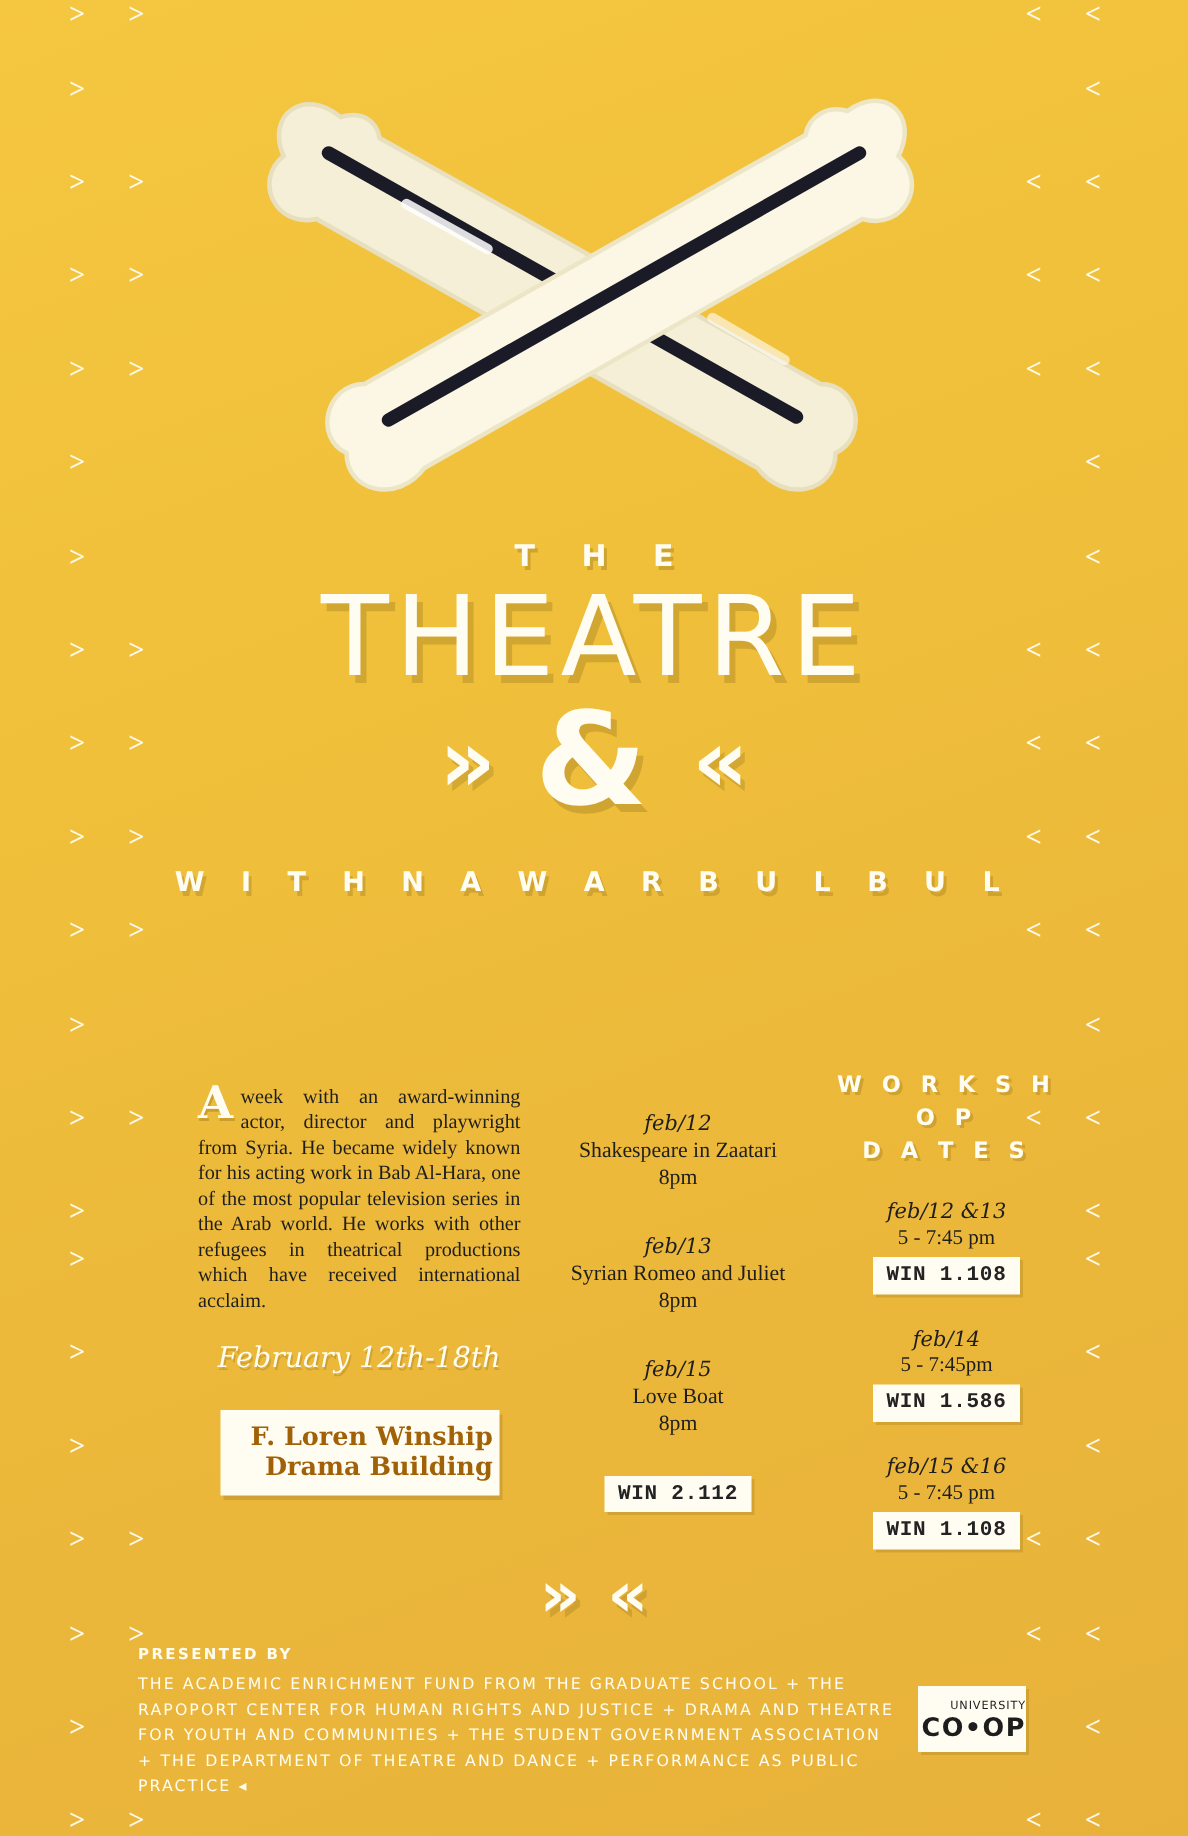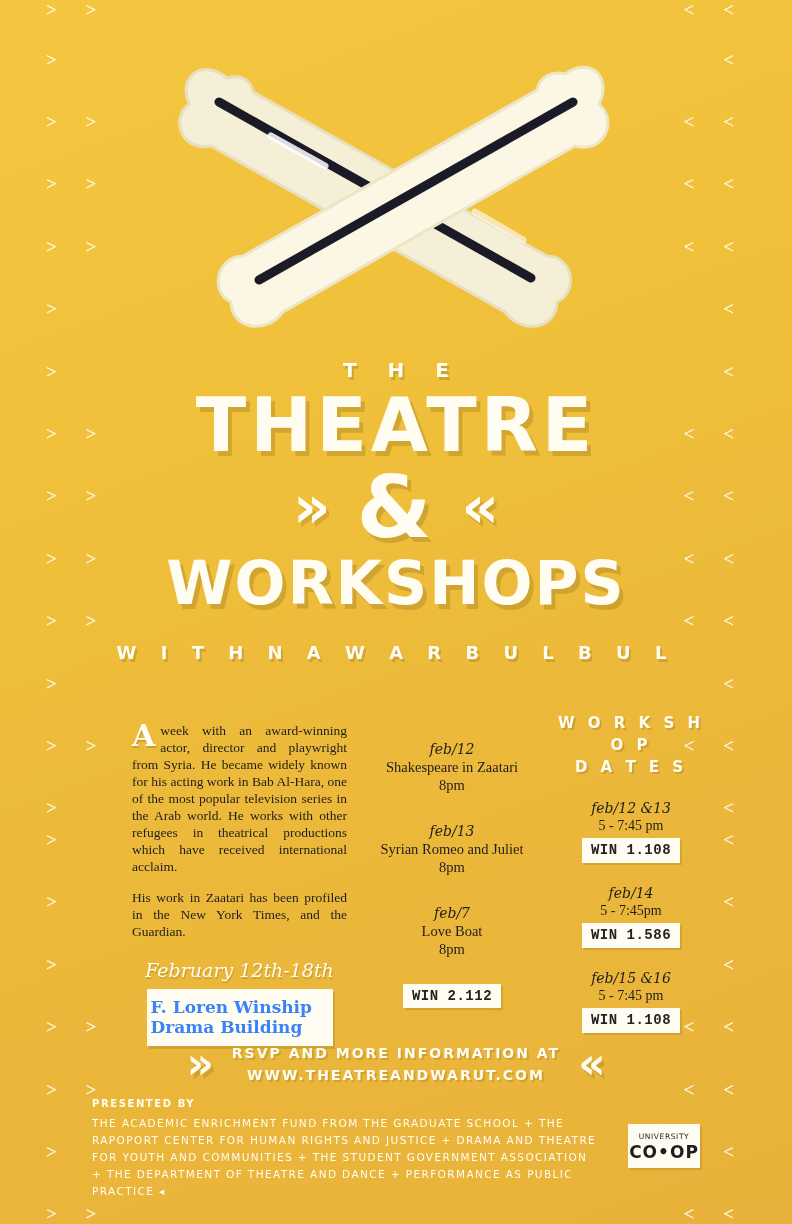--- a/index.html
+++ b/index.html
@@ -69,21 +69,21 @@
   .t-the {
     font-family: "DejaVu Sans", sans-serif;
     font-weight: bold;
     font-size: 20px;
     letter-spacing: 12px;
     text-shadow: 2px 3px 0 rgba(120,90,20,.28);
     margin-left: 12px;
   }
   .t-main {
     font-family: "DejaVu Sans", sans-serif;
-    font-weight: bold;
+    font-weight: normal;
     font-size: 74px;
     line-height: 74px;
     letter-spacing: 4px;
     margin-top: 6px;
     text-shadow: 4px 5px 0 rgba(120,90,20,.25);
   }
   .t-row2 {
     display: flex;
     align-items: center;
     justify-content: center;
@@ -155,25 +155,25 @@
   .feb-date {
     margin-top: 22px;
     text-align: center;
     font-family: "DejaVu Serif", serif;
     font-style: italic;
     font-size: 19px;
     color: #fffdf2;
     text-shadow: 1px 2px 0 rgba(120,90,20,.25);
   }
   .building {
-    margin: 10px auto 0 auto;
+    margin: 26px auto 0 auto;
     width: 178px;
     background: #fffdf2;
-    color: #3b82f6;
-    text-align: left;
+    color: #a16207;
+    text-align: right;
     padding: 8px 4px 9px 4px;
     font-family: "DejaVu Serif", serif;
     font-weight: bold;
     font-size: 17px;
     line-height: 20px;
     box-shadow: 2px 3px 0 rgba(120,90,20,.22);
   }
 
   .col-doc {
     position: absolute;
@@ -276,27 +276,27 @@
   .credits {
     font-family: "DejaVu Sans", sans-serif;
     font-size: 10.5px;
     letter-spacing: 1.4px;
     line-height: 17px;
     width: 510px;
     text-align: left;
   }
   .coop {
     position: absolute;
-    right: 0;
+    right: 16px;
     top: 26px;
     width: 72px;
     height: 44px;
     background: #fffdf2;
     color: #1d1d1d;
-    text-align: center;
+    text-align: right;
     font-family: "DejaVu Sans", sans-serif;
     box-shadow: 2px 2px 0 rgba(120,90,20,.2);
   }
   .coop .c1 { font-size: 7.5px; letter-spacing: .6px; margin-top: 8px; }
   .coop .c2 { font-size: 17px; font-weight: bold; letter-spacing: 1px; margin-top: 1px; }
 </style>
 </head>
 <body>
 
 <div class="poster">
@@ -369,50 +369,48 @@
   </div>
 
   <div class="title-block">
     <div class="t-the">T H E</div>
     <div class="t-main">THEATRE</div>
     <div class="t-row2">
       <span class="guillemet">»</span>
       <span class="t-amp">&amp;</span>
       <span class="guillemet">«</span>
     </div>
-    <div class="t-work">WORKSHOPS</div>
     <div class="t-with">W I T H   N A W A R   B U L B U L</div>
   </div>
 
   <div class="cols">
 
     <div class="col-bio">
       <p><span class="dropcap">A</span><span>week with an award-winning actor, director and playwright from Syria. He became widely known for his acting work in Bab Al-Hara, one of the most popular television series in the Arab world.  He works with other refugees in theatrical productions which have received international acclaim.</span></p>
-      <p>His work in Zaatari has been profiled in the New York Times, and the Guardian.</p>
       <div class="feb-date">February 12th-18th</div>
       <div class="building">
         <div>F. Loren Winship</div>
         <div>Drama Building</div>
       </div>
     </div>
 
     <div class="col-doc">
 
       <div class="doc-item">
         <div class="d-date">feb/12</div>
         <div>Shakespeare in Zaatari</div>
         <div>8pm</div>
       </div>
       <div class="doc-item">
         <div class="d-date">feb/13</div>
         <div>Syrian Romeo and Juliet</div>
         <div>8pm</div>
       </div>
       <div class="doc-item">
-        <div class="d-date">feb/7</div>
+        <div class="d-date">feb/15</div>
         <div>Love Boat</div>
         <div>8pm</div>
       </div>
 
       <div class="doc-chip">
         <span class="chip">WIN 2.112</span>
       </div>
     </div>
 
     <div class="col-ws">
@@ -433,24 +431,20 @@
         <div class="w-date">feb/15 &amp;16</div>
         <div>5 - 7:45 pm</div>
         <span class="chip">WIN 1.108</span>
       </div>
     </div>
 
   </div>
 
   <div class="rsvp">
     <span class="guillemet">»</span>
-    <span class="rsvp-text">
-      <span>RSVP AND MORE INFORMATION AT</span><br>
-      <span>WWW.THEATREANDWARUT.COM</span>
-    </span>
     <span class="guillemet">«</span>
   </div>
 
   <div class="footer">
     <div class="presented">PRESENTED BY</div>
     <div class="credits">THE ACADEMIC ENRICHMENT FUND FROM THE GRADUATE SCHOOL + THE RAPOPORT CENTER FOR HUMAN RIGHTS AND JUSTICE + DRAMA AND THEATRE FOR YOUTH AND COMMUNITIES  + THE STUDENT GOVERNMENT ASSOCIATION + THE DEPARTMENT OF THEATRE AND DANCE + PERFORMANCE AS PUBLIC PRACTICE ◂</div>
     <div class="coop">
       <div class="c1">UNIVERSITY</div>
       <div class="c2">CO•OP</div>
     </div>

